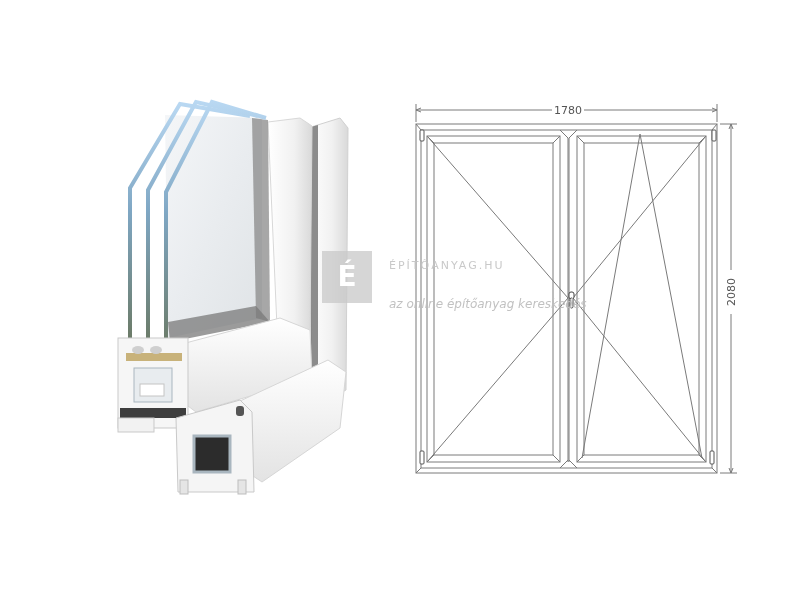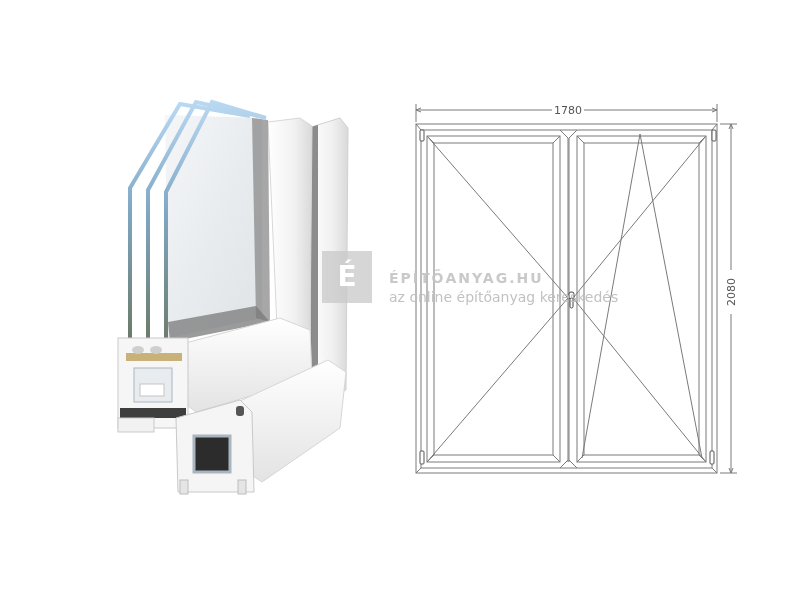--- a/index.html
+++ b/index.html
@@ -2,22 +2,22 @@
 <html><head>
   <meta charset="utf-8">
   <style>
     html, body { margin: 0; padding: 0; background: #ffffff; }
     body { width: 800px; height: 600px; position: relative; overflow: hidden; font-family: "DejaVu Sans", sans-serif; }
     .product-photo { position: absolute; left: 0; top: 0; width: 380px; height: 600px; }
     .drawing { position: absolute; left: 0; top: 0; width: 800px; height: 600px; }
     .watermark { position: absolute; left: 322px; top: 251px; width: 210px; height: 52px; pointer-events: none; }
     .wm-logo { position: absolute; left: 0; top: 0; width: 50px; height: 52px; background: rgba(200,200,200,0.75); }
     .wm-logo span { position: absolute; left: 0; top: 0; width: 50px; height: 52px; color: #ffffff; font-family: "DejaVu Sans", sans-serif; font-weight: bold; font-size: 28px; line-height: 52px; text-align: center; }
-    .wm-title { position: absolute; left: 67px; top: 19px; font-family: "DejaVu Sans", sans-serif; font-weight: bold; font-size: 14px; letter-spacing: 2px; color: rgba(195,195,195,0.9); white-space: nowrap; }
-    .wm-sub { position: absolute; left: 67px; top: 38px; font-family: "DejaVu Sans", sans-serif; font-size: 14px; color: rgba(190,190,190,0.95); white-space: nowrap; }
+    .wm-title { position: absolute; left: 67px; top: 8px; font-family: "DejaVu Sans", sans-serif; font-weight: normal; font-size: 11px; letter-spacing: 2px; color: rgba(195,195,195,0.9); white-space: nowrap; }
+    .wm-sub { position: absolute; left: 67px; top: 46px; font-family: "DejaVu Sans", sans-serif; font-style: italic; font-size: 12px; color: rgba(190,190,190,0.95); white-space: nowrap; }
     .dim-label { font-family: "DejaVu Sans", sans-serif; font-size: 11px; fill: #555555; }
   </style>
 </head>
 <body>
 
 <svg class="product-photo" viewBox="0 0 380 600" xmlns="http://www.w3.org/2000/svg">
   <defs>
     <linearGradient id="glassFill" x1="0" y1="0" x2="1" y2="1">
       <stop offset="0" stop-color="#f4f6f8"></stop>
       <stop offset="0.5" stop-color="#e9ecef"></stop>

